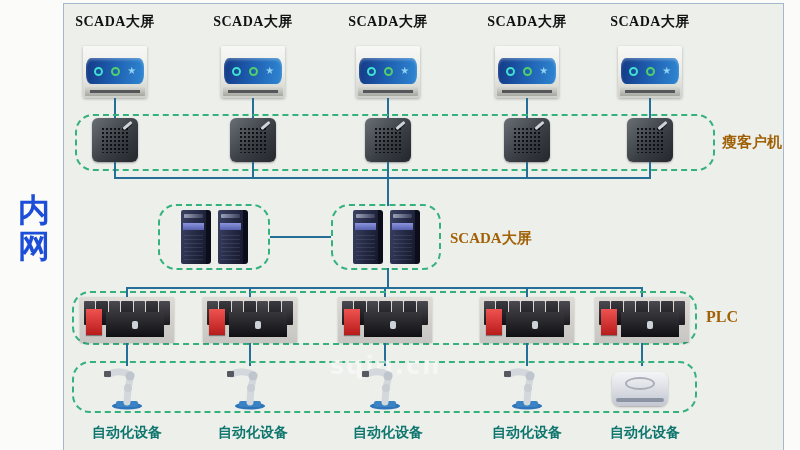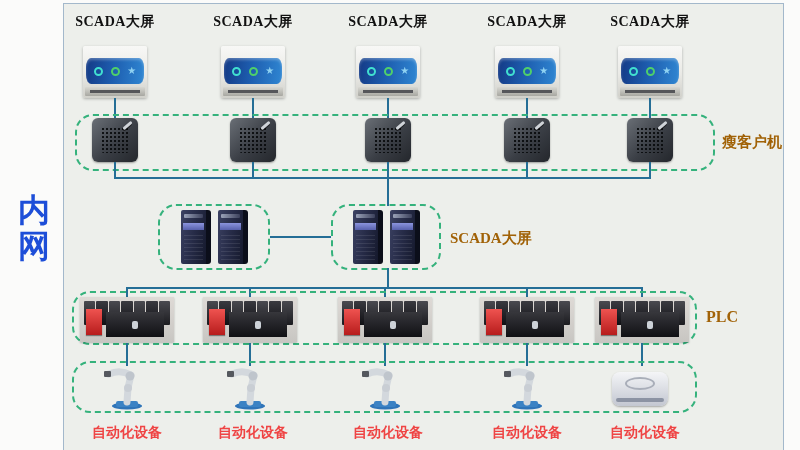--- a/index.html
+++ b/index.html
@@ -37,21 +37,21 @@
   .plc-mod{flex:1;background:linear-gradient(#4a4a50,#1c1c20);border-radius:1px;}
   .plc-mod:nth-child(2n){background:linear-gradient(#3a3a40,#101014);}
   .plc-red{position:absolute;left:6px;top:12px;width:16px;height:26px;background:linear-gradient(#ef5350,#b71c1c);box-shadow:0 1px 1px rgba(0,0,0,.4);}
   .plc-front{position:absolute;left:26px;top:15px;right:10px;height:25px;background:linear-gradient(#37373c,#101014);}
   .plc-front::after{content:"";position:absolute;left:45%;top:35%;width:6px;height:8px;background:#cdd2d8;border-radius:2px;}
   
   .robot{position:absolute;top:366px;}
   .agv{position:absolute;top:372px;left:612px;width:56px;height:34px;border-radius:8px;background:linear-gradient(#f4f5f7,#c3c7d1);box-shadow:0 1px 2px rgba(0,0,0,.3);}
   .agv::before{content:"";position:absolute;left:13px;top:5px;width:30px;height:13px;border:2px solid #a9aeb9;border-radius:50%;box-sizing:border-box;}
   .agv::after{content:"";position:absolute;left:4px;right:4px;bottom:4px;height:4px;background:#8c93a3;border-radius:2px;}
-  .auto-label{position:absolute;top:424px;width:110px;text-align:center;font-weight:bold;font-size:14px;color:#ef4444;}
+  .auto-label{position:absolute;top:424px;width:110px;text-align:center;font-weight:bold;font-size:14px;color:#0f766e;}
   .watermark{position:absolute;left:330px;top:352px;font-family:"DejaVu Sans",sans-serif;font-size:24px;font-weight:bold;color:rgba(255,255,255,.5);letter-spacing:2px;pointer-events:none;}
 </style>
 </head>
 <body>
 
 <div class="canvas">
   <div class="frame"></div>
 
   <div class="zone-label">内网</div>
 
@@ -236,20 +236,21 @@
       <div class="plc-red"></div>
     </div>
 
   <div class="vline" style="left:126px;top:343px;height:23px"></div>
   <div class="vline" style="left:249px;top:343px;height:23px"></div>
   <div class="vline" style="left:384px;top:343px;height:23px"></div>
   <div class="vline" style="left:526px;top:343px;height:23px"></div>
   <div class="vline" style="left:641px;top:343px;height:23px"></div>
 
   <div class="dashed" style="left:72px;top:361px;width:625px;height:52px"></div>
+  <div class="watermark">sqiq.cn</div>
 
   <svg class="robot" style="left:100px" width="54" height="44" viewBox="0 0 54 44">
       <ellipse cx="27" cy="40" rx="15" ry="3.5" fill="#2f74b8"></ellipse>
       <rect x="16" y="35" width="22" height="6" rx="2" fill="#3b82c4"></rect>
       <path d="M9 8 Q20 3 31 9 L28 22 L27 36" fill="none" stroke="#d3d8dd" stroke-width="7" stroke-linecap="round" stroke-linejoin="round"></path>
       <circle cx="30" cy="10" r="4.5" fill="#bfc5cc"></circle>
       <circle cx="28" cy="22" r="4" fill="#c9ced4"></circle>
       <rect x="4" y="5" width="7" height="6" rx="1" fill="#55585e"></rect>
     </svg>
   <svg class="robot" style="left:223px" width="54" height="44" viewBox="0 0 54 44">

